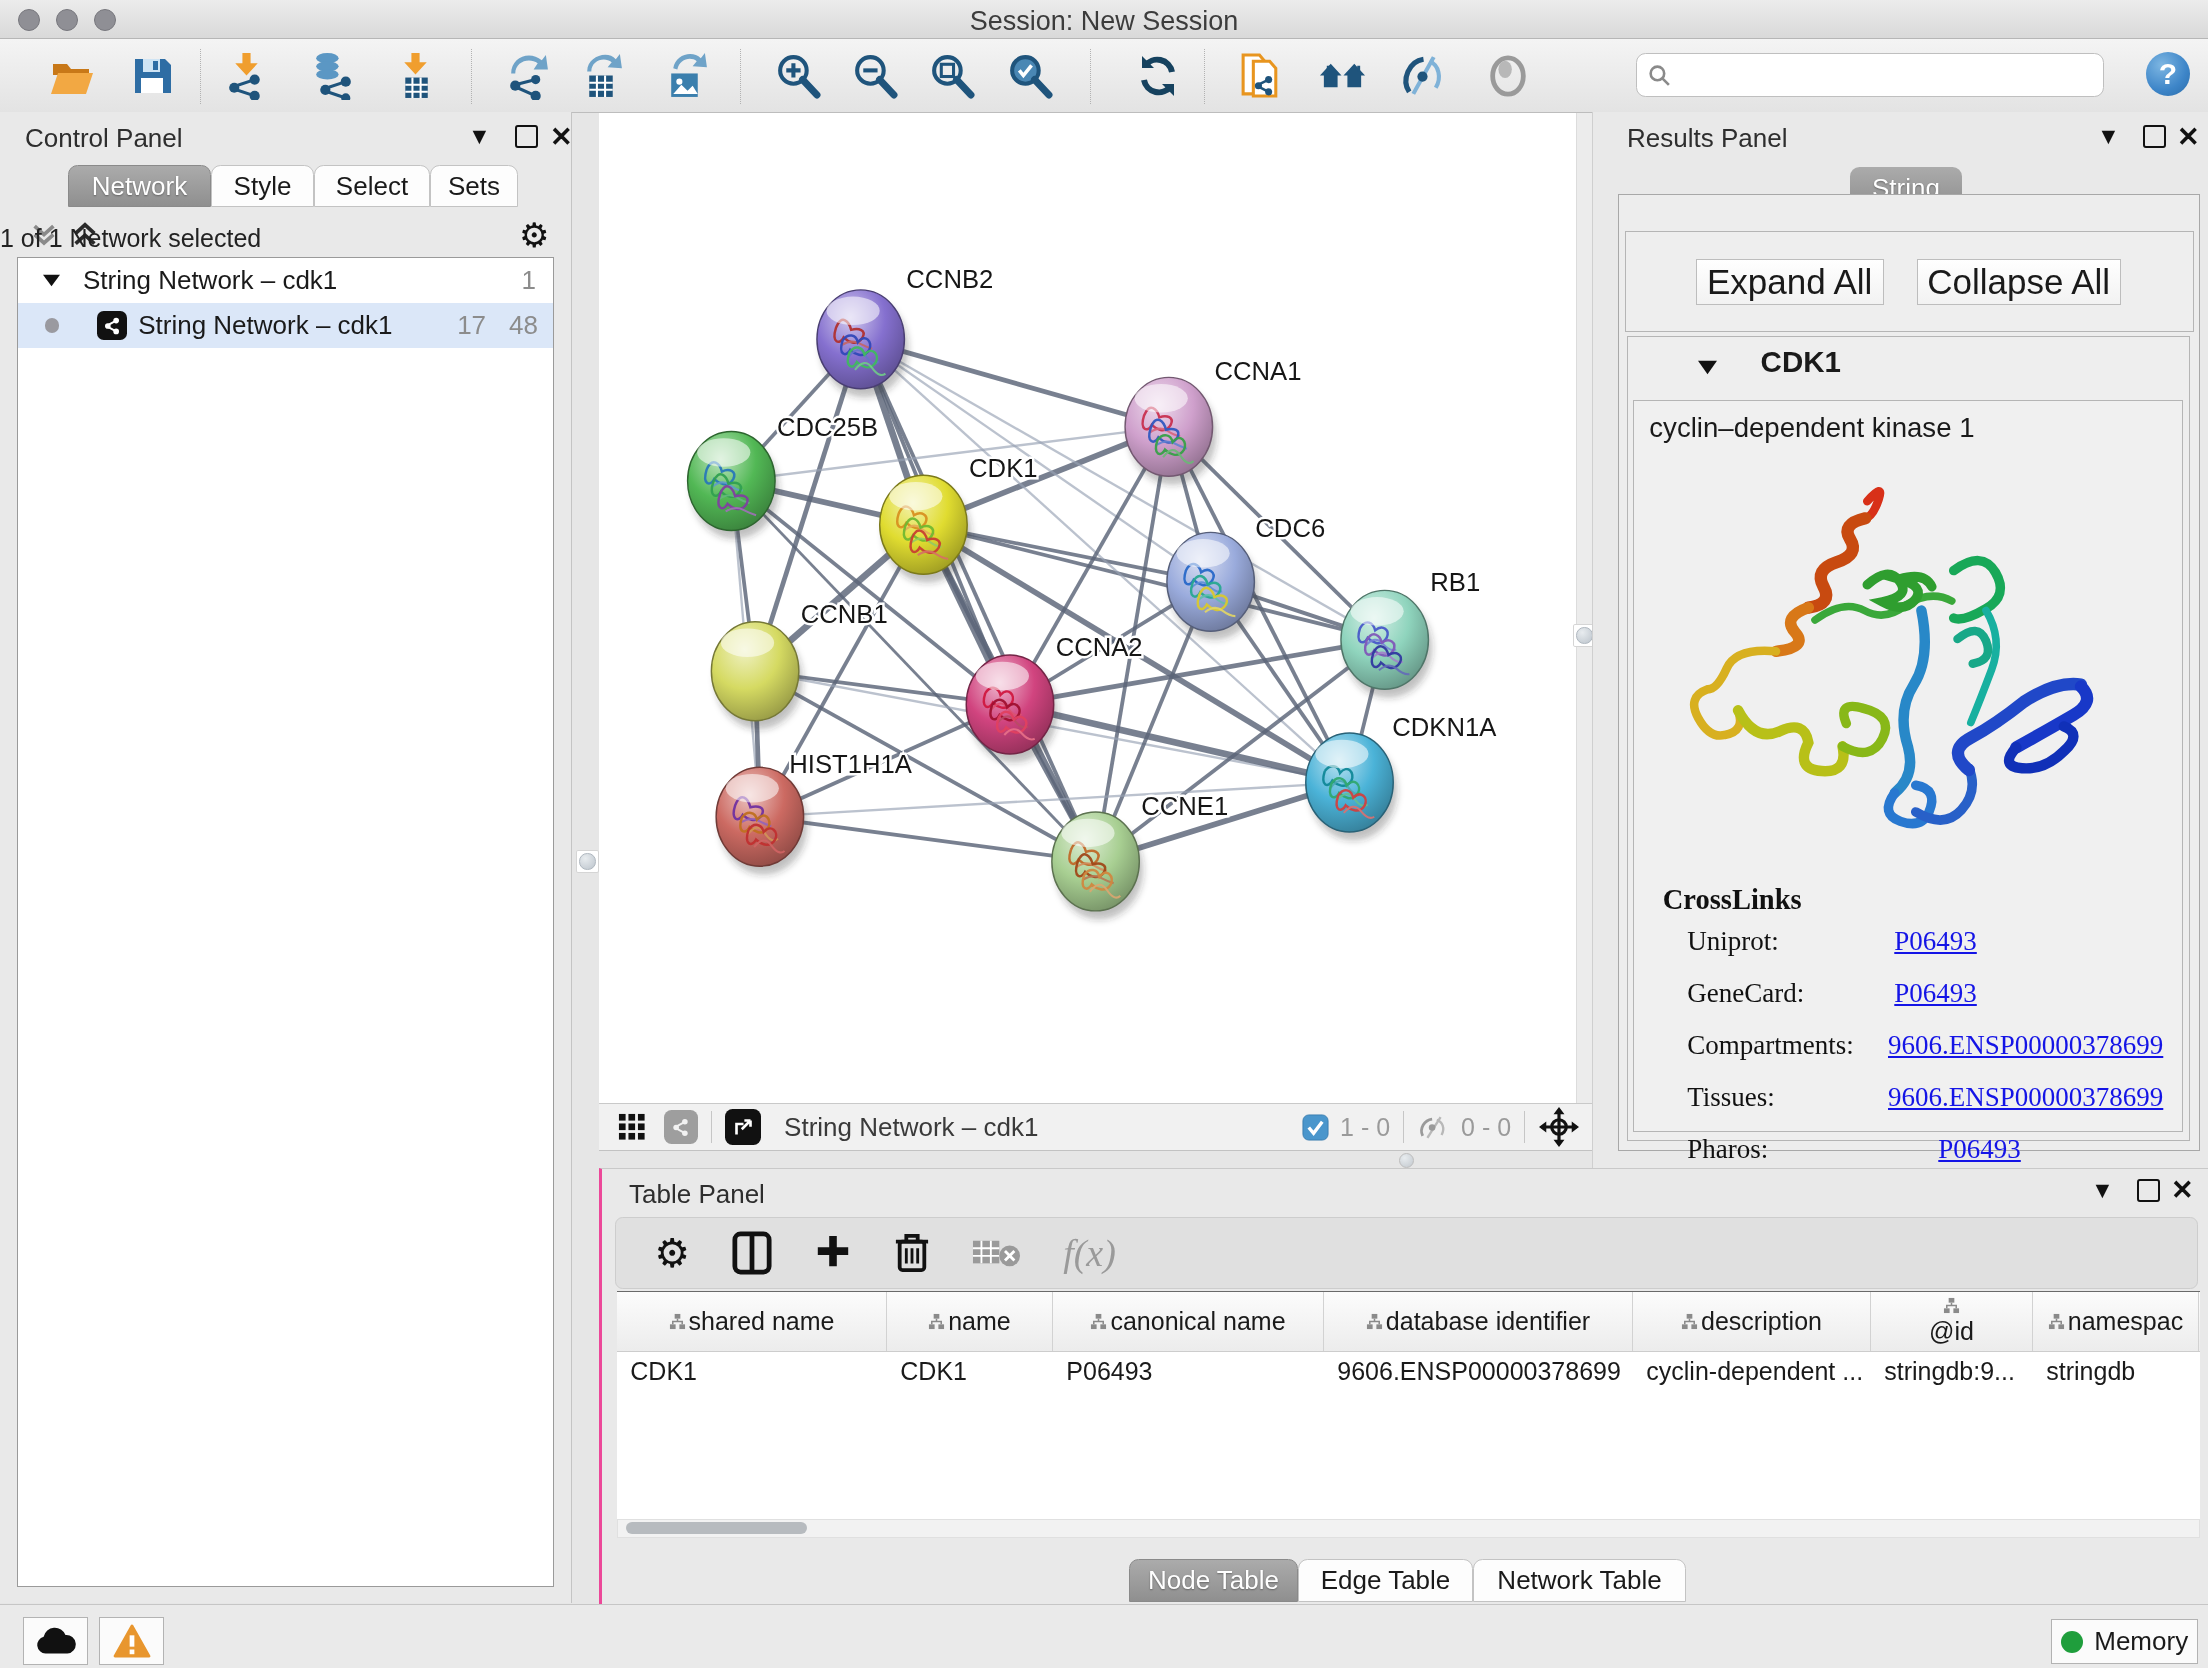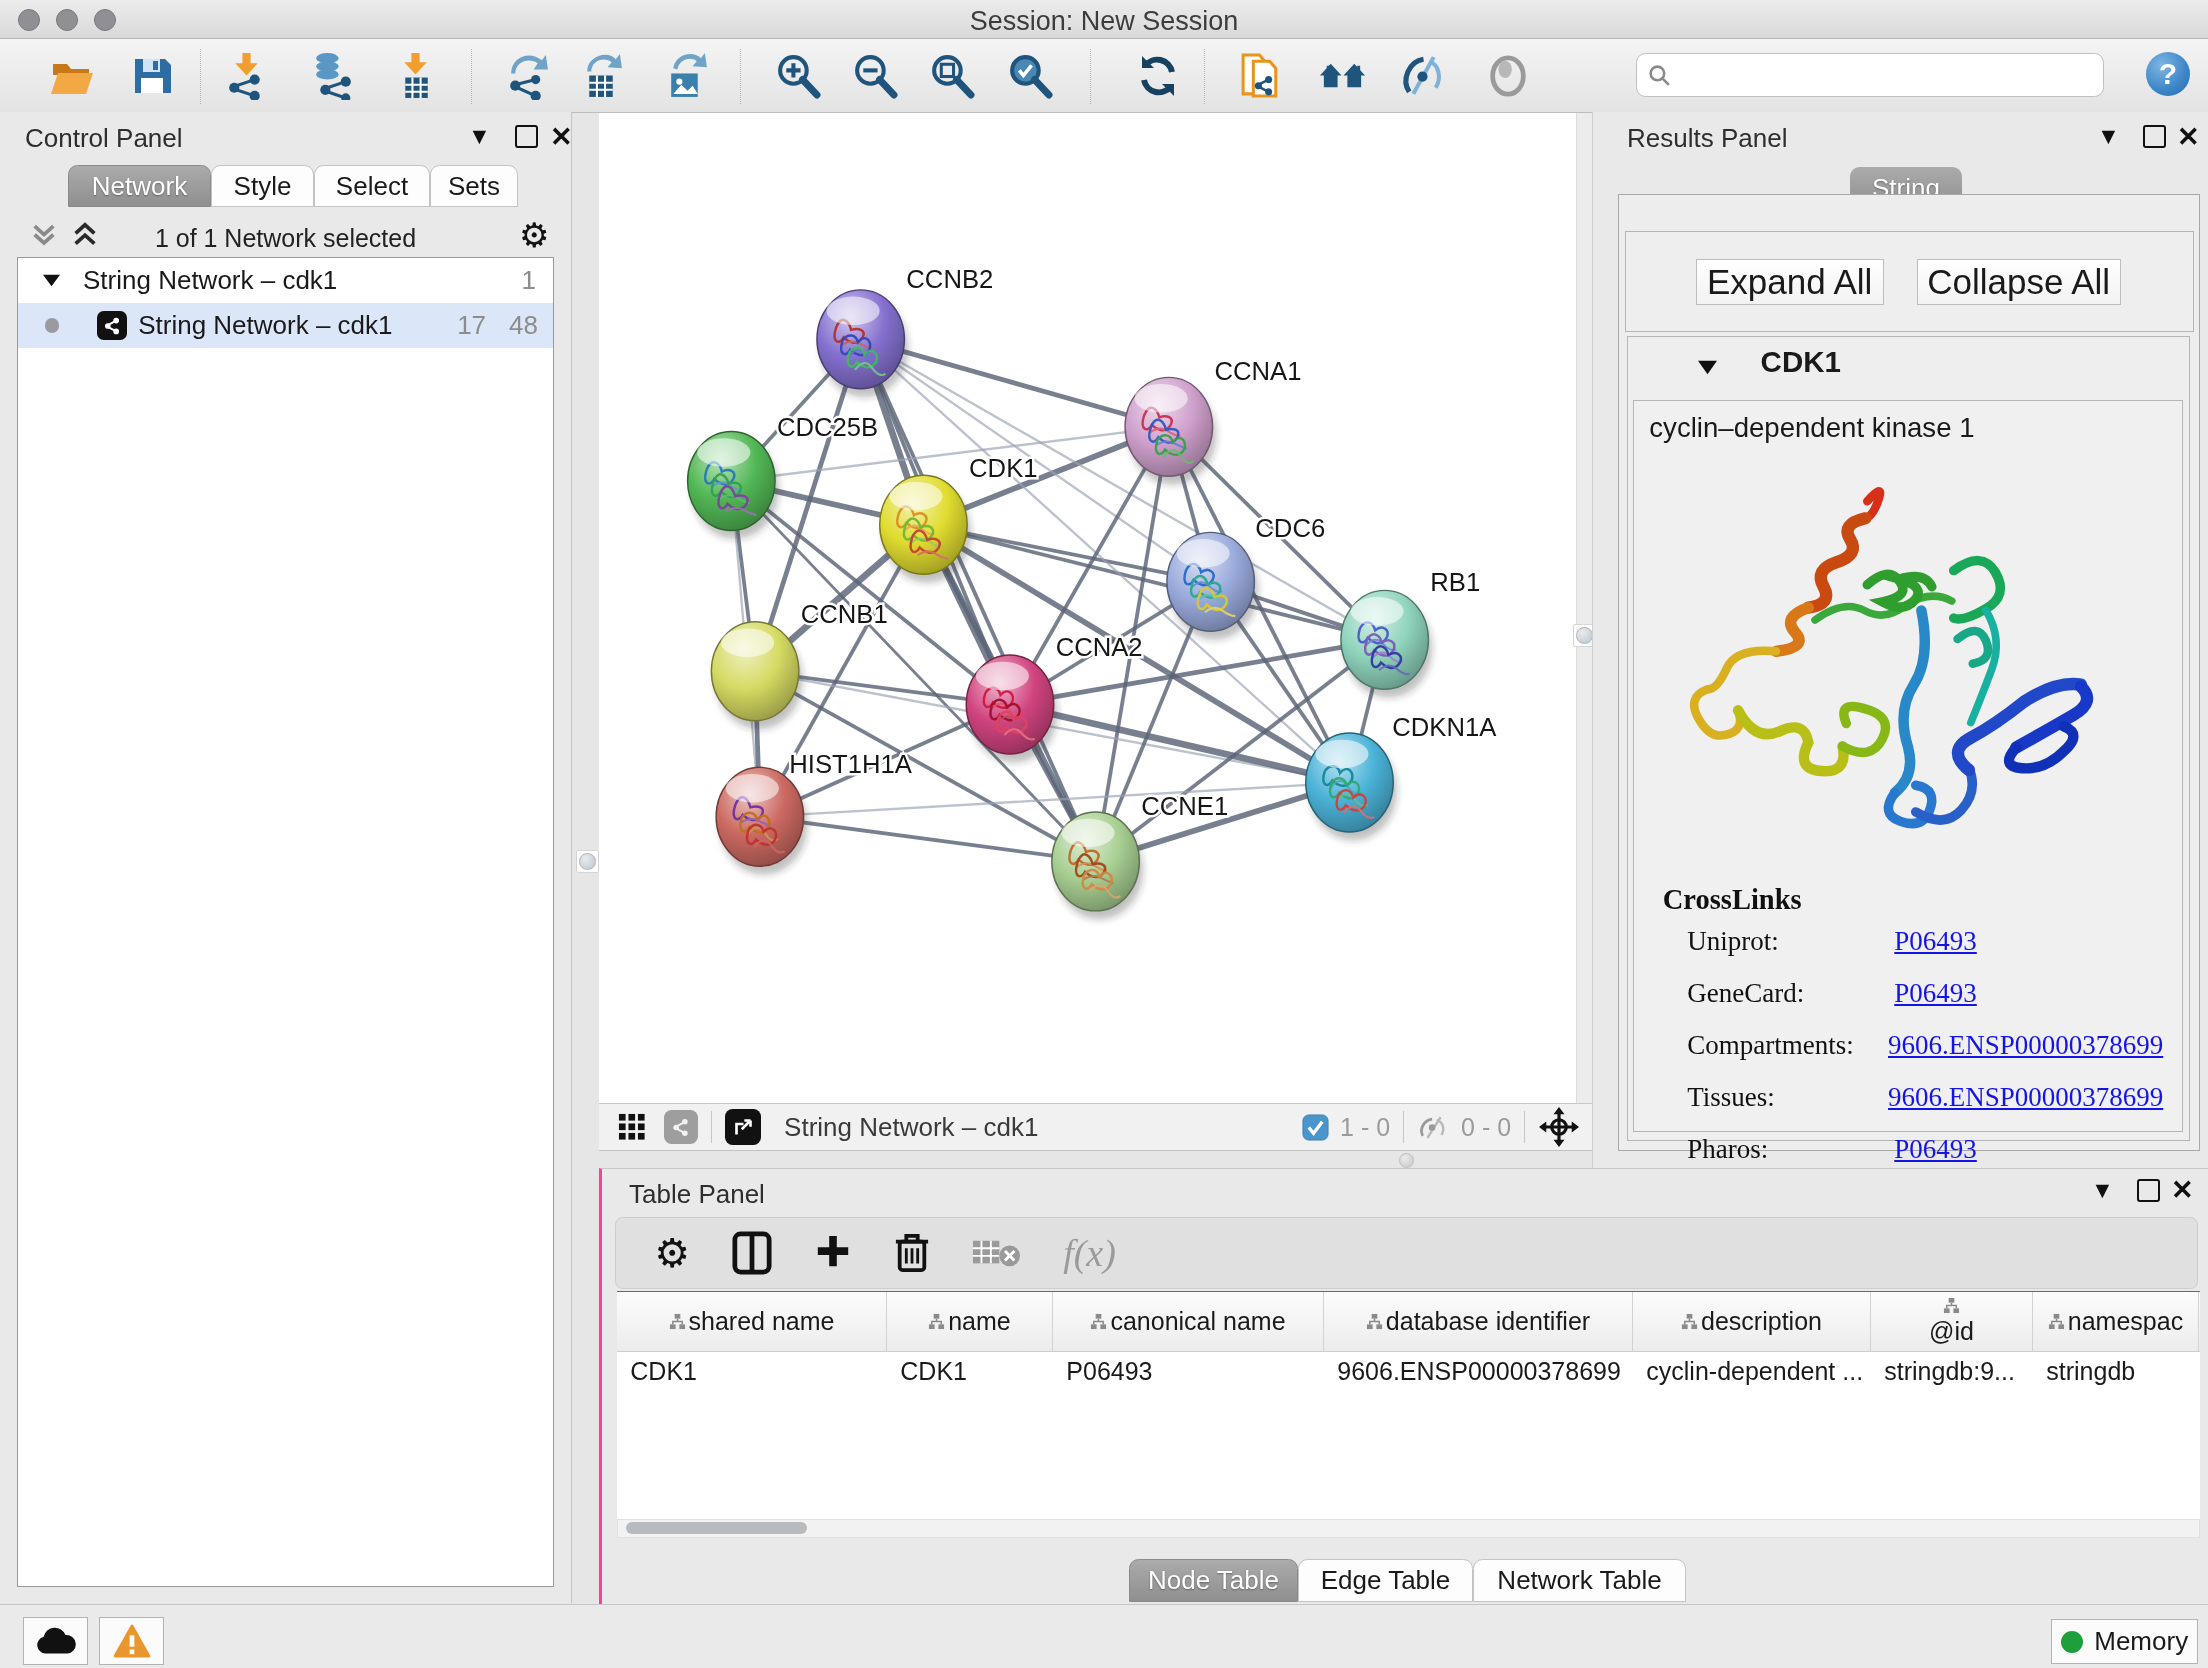--- a/index.html
+++ b/index.html
@@ -267,21 +267,21 @@
   <div class="abs" style="left:28.5px;top:110px">
     <svg width="30" height="27" viewBox="0 0 32 28">
         <path d="M6 4l10 9 10-9M6 13l10 9 10-9" fill="none" stroke="#8a8a8a" stroke-width="4"></path>
       </svg>
   </div>
   <div class="abs" style="left:70px;top:108px">
     <svg width="30" height="28.5" viewBox="0 0 32 30">
         <path d="M6 14L16 5l10 9M6 25l10-9 10 9" fill="none" stroke="#2a2a2a" stroke-width="4"></path>
       </svg>
   </div>
-  <div class="abs" style="left:0;top:112px;width:571px;text-align:center;font-size:25px;color:#222">1 of 1 Network selected</div>
+  <div class="abs" style="left:0;top:112px;width:571px;text-align:left;font-size:25px;color:#222">1 of 1 Network selected</div>
   <div class="abs" style="left:519px;top:103px;font-size:34px;color:#111">⚙</div>
 
   <div class="abs treebox">
     <div class="trow">
       <svg width="21" height="17" viewBox="0 0 22 18" style="margin-left:23px">
           <path d="M2 3l9 12L20 3z" fill="#111"></path>
         </svg>
       <span style="margin-left:21px">String Network – cdk1</span>
       <span class="num" style="margin-left:auto;margin-right:17px">1</span>
     </div>
@@ -663,21 +663,21 @@
               <a href="#">P06493</a>
             </div>
             <div class="xl" style="display: flex; margin-bottom: 21px;">
               <span style="width: 207px;">Compartments:</span>
               <a href="#">9606.ENSP00000378699</a>
             </div>
             <div class="xl" style="display: flex; margin-bottom: 21px;">
               <span style="width: 207px;">Tissues:</span>
               <a href="#">9606.ENSP00000378699</a>
             </div>
-            <div class="xl" style="display: flex; margin-bottom: 21px;">
+            <div class="xl" style="display: flex; margin-bottom: 21px; gap: 44px;">
               <span style="width: 207px;">Pharos:</span>
               <a href="#">P06493</a>
             </div>
           </div>
       </div>
     </div>
   </div>
 </div>
 
 <div class="abs table-panel">

